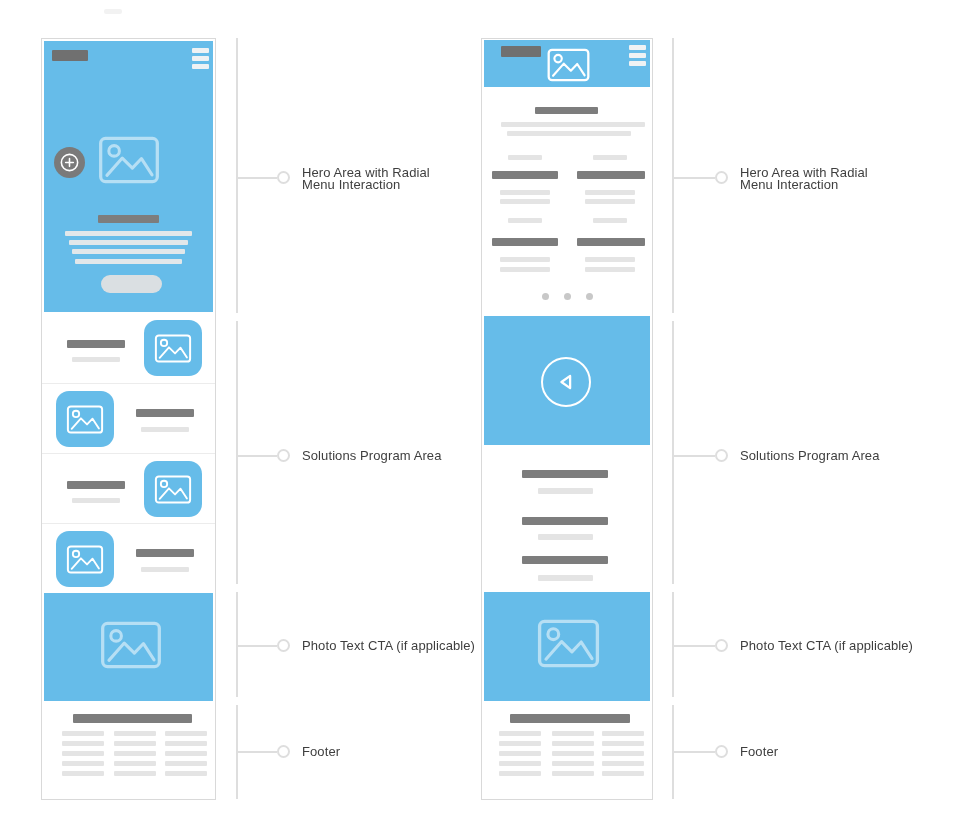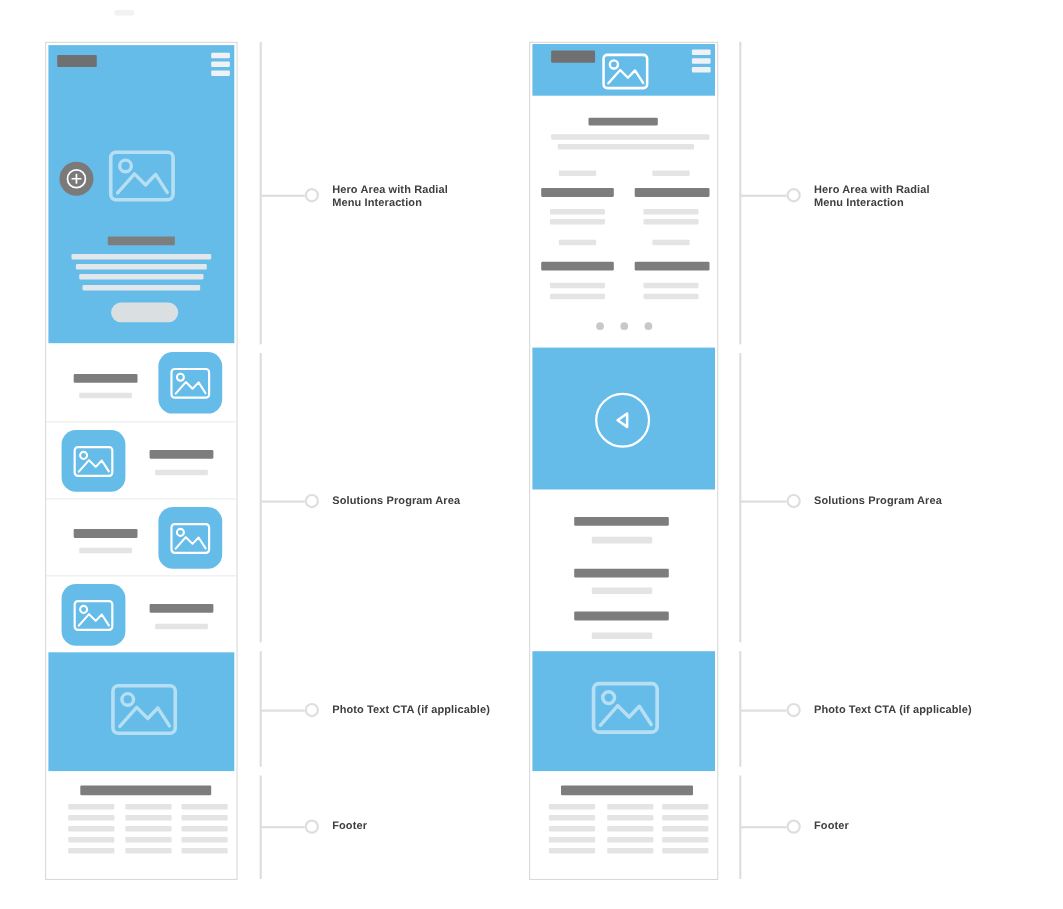--- a/index.html
+++ b/index.html
@@ -23,21 +23,21 @@
            box-sizing:border-box;display:flex;align-items:center;justify-content:center;}
   .dot{position:absolute;width:7px;height:7px;border-radius:50%;background:#c8c8c8;}
   .row-sep{border-top:1px solid #ececec;box-sizing:border-box;}
   .icon{position:absolute;display:block;}
   .ic-faded{color:rgba(255,255,255,0.52);}
   .ic-white{color:#ffffff;}
   .vline{position:absolute;width:1.5px;background:#dedede;}
   .hline{position:absolute;height:1.5px;background:#dedede;}
   .ann-circle{position:absolute;width:13px;height:13px;border:2px solid #dedede;border-radius:50%;
               background:#ffffff;box-sizing:border-box;}
-  .ann-label{position:absolute;font-size:10px;line-height:11.5px;color:#3e3e3e;font-weight:bold;
+  .ann-label{position:absolute;font-size:13px;line-height:11.5px;color:#3e3e3e;font-weight:normal;
              white-space:pre-line;letter-spacing:0.1px;}
   .smudge{position:absolute;background:#f2f2f2;border-radius:2px;}
 </style>
 </head>
 <body>
 
 <div class="canvas">
 
   <svg width="0" height="0" style="position:absolute" aria-hidden="true">
     <defs>

